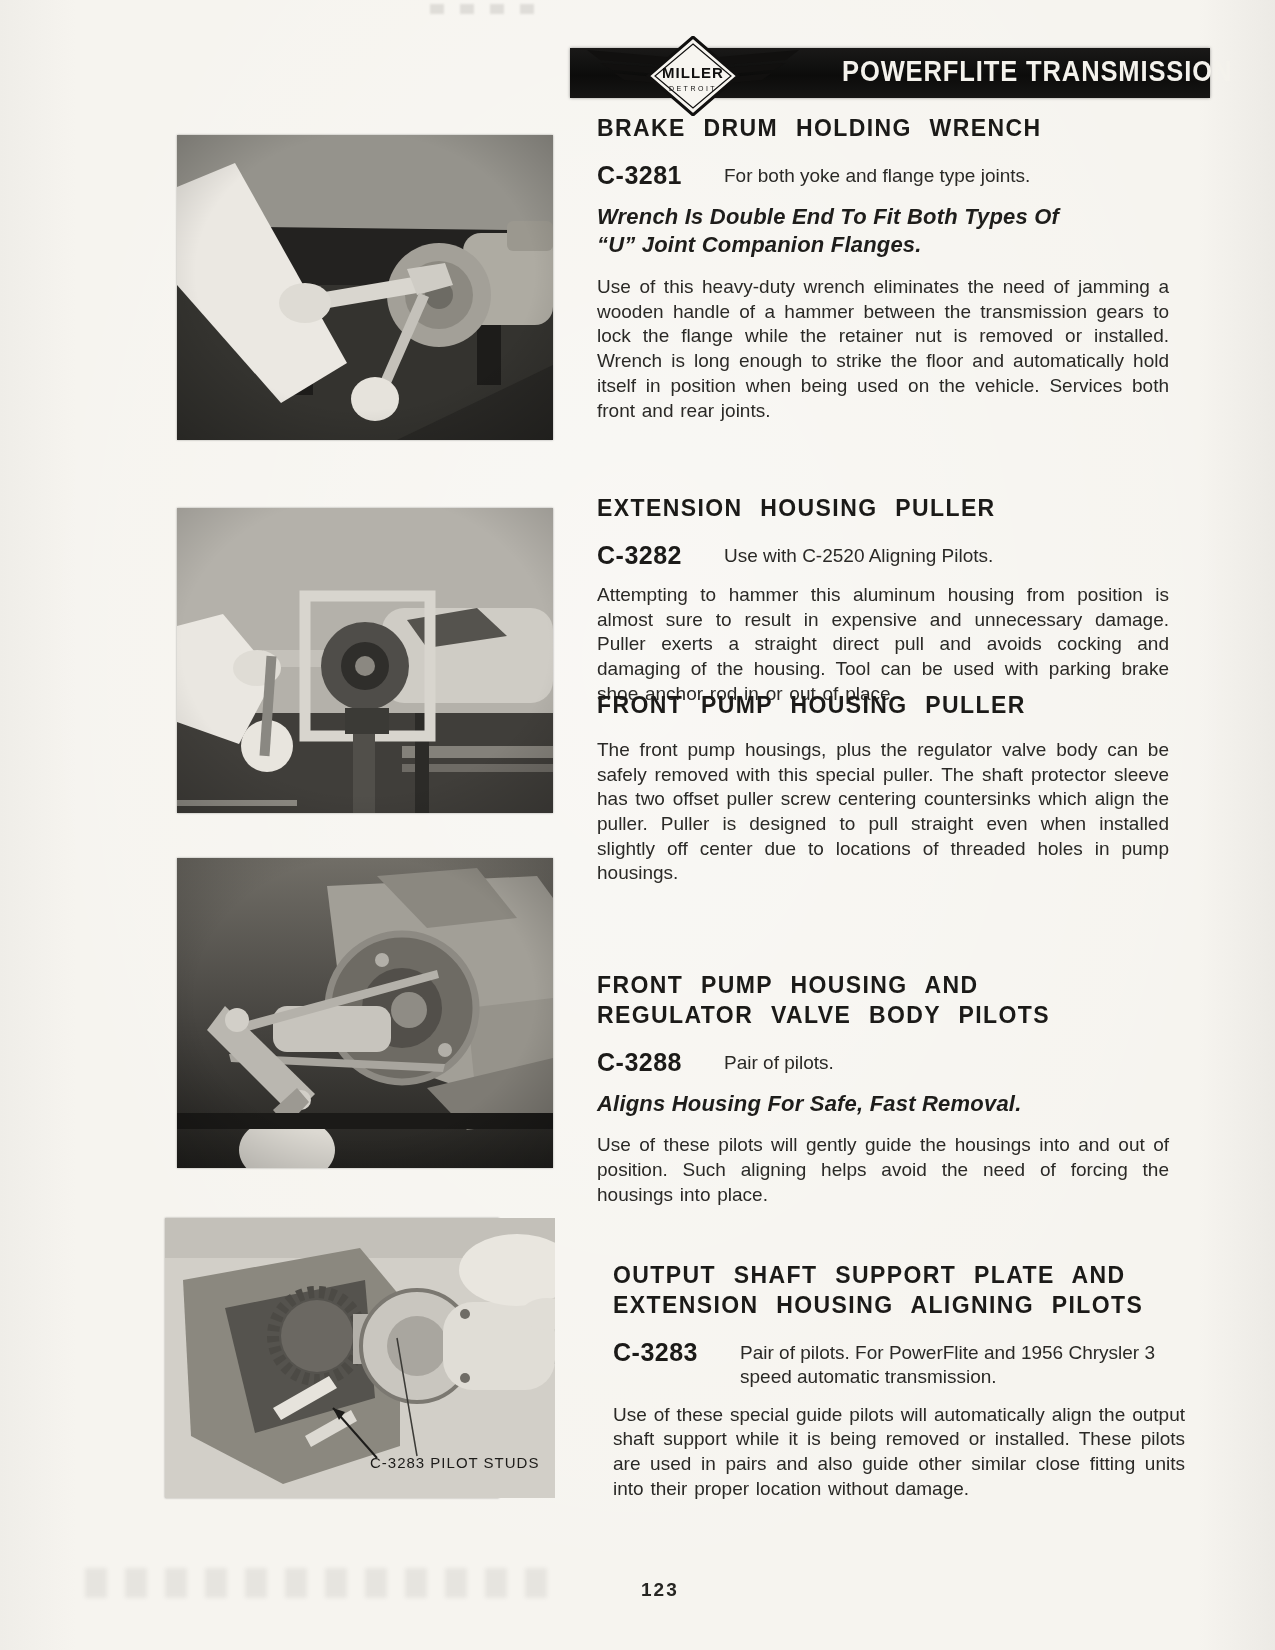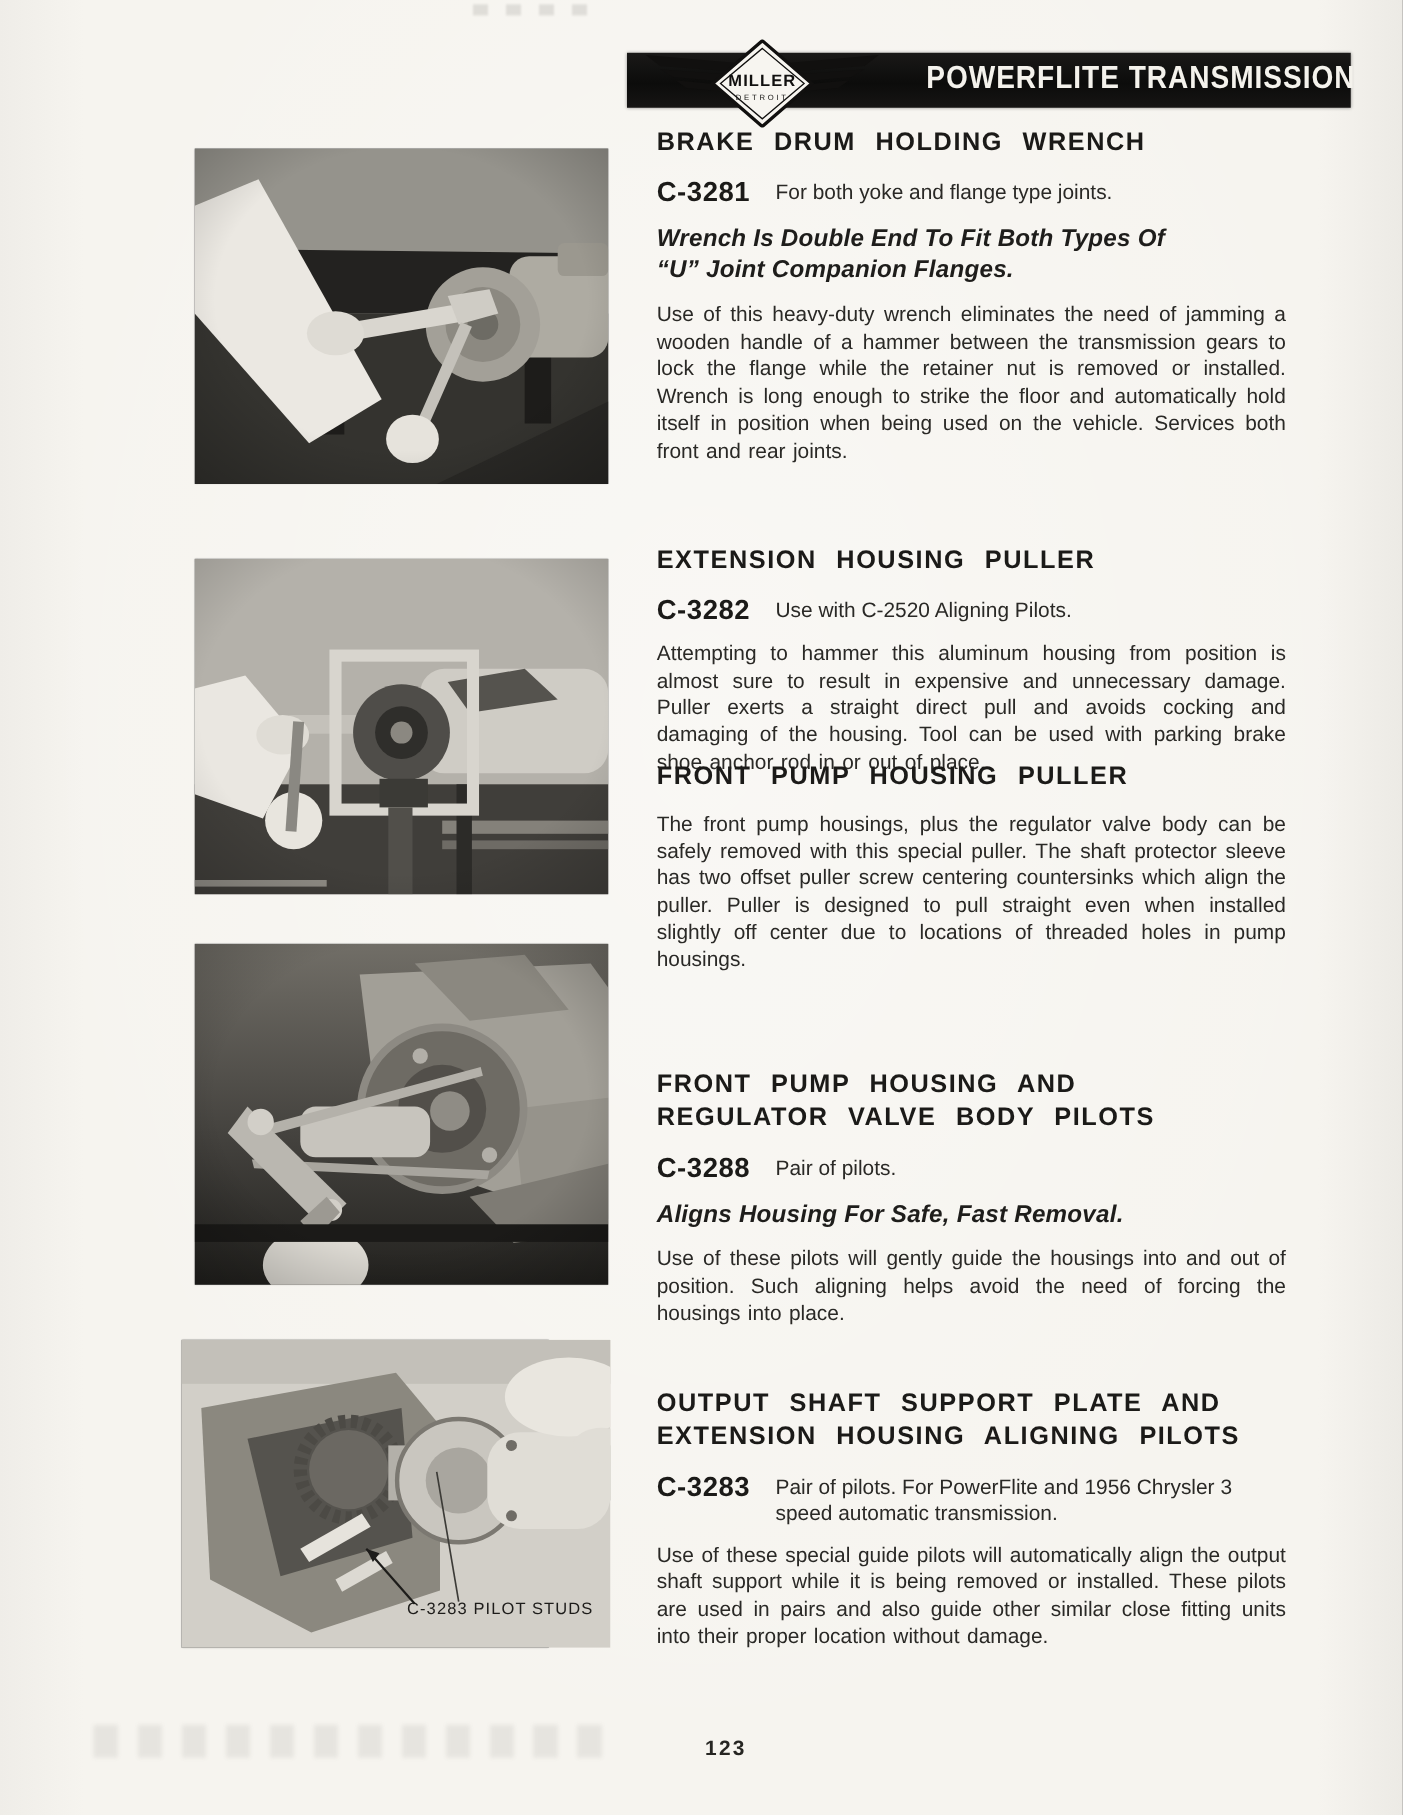--- a/index.html
+++ b/index.html
@@ -10,21 +10,20 @@
       linear-gradient(90deg, #efede8 0%, #f6f4ef 6%, #f6f4ef 94%, #eceae5 100%),
       #f5f3ee;
     font-family:"Liberation Sans", sans-serif;
     color:#262522; overflow:hidden;
   }
   
   .header-bar {
     position:absolute; left:570px; top:48px; width:640px; height:50px;
     background:linear-gradient(180deg,#1a1918,#0c0c0b 55%,#161514);
     box-shadow:0 0 3px rgba(0,0,0,.4);
-    padding-left:18px;
   }
   .header-title {
     position:absolute; left:272px; top:7px;
     font-size:29px; font-weight:800; color:#f4f2ec;
     letter-spacing:1px; white-space:nowrap;
     transform:scaleX(.88); transform-origin:left center;
   }
   .brand-logo { position:absolute; left:578px; top:36px; width:230px; height:80px; }
   
   .photo { position:absolute; background:#777; box-shadow:0 0 2px rgba(0,0,0,.35); }
@@ -36,29 +35,29 @@
   .photo-caption {
     position:absolute; left:205px; top:236px;
     font-size:15px; letter-spacing:1px; color:#1d1c1a; white-space:nowrap;
   }
   
   .section { position:absolute; left:597px; width:572px; }
   #sec-0 { top:114px; }
   #sec-1 { top:458px;margin-top:36px; }
   #sec-2 { top:691px; }
   #sec-3 { top:971px; }
-  #sec-4 { top:1261px; }
+  #sec-4 { top:1261px;margin-left:16px; }
   .sec-heading {
     font-size:23px; font-weight:800; color:#1b1a18;
     letter-spacing:1.4px; word-spacing:10px; line-height:1.3;
     margin:0 0 17px 0;
   }
   #sec-3 .sec-heading { max-width:500px; }
   #sec-4 .sec-heading { max-width:548px; }
-  .part-row { display:flex; margin:0 0 13px 0; }
+  .part-row { display:flex; margin:0 0 13px 0;gap:19px; }
   .part-num {
     width:108px; flex:0 0 108px;
     font-size:25px; font-weight:800; color:#1b1a18; letter-spacing:.5px;
   }
   .part-desc { flex:1; font-size:19px; line-height:1.29; padding-top:3px; color:#2a2926; }
   .sec-subhead {
     font-size:22px; font-weight:800; font-style:italic; color:#1e1d1b;
     line-height:1.3; margin:3px 0 15px 0; max-width:472px; letter-spacing:.2px;
   }
   .sec-body {

